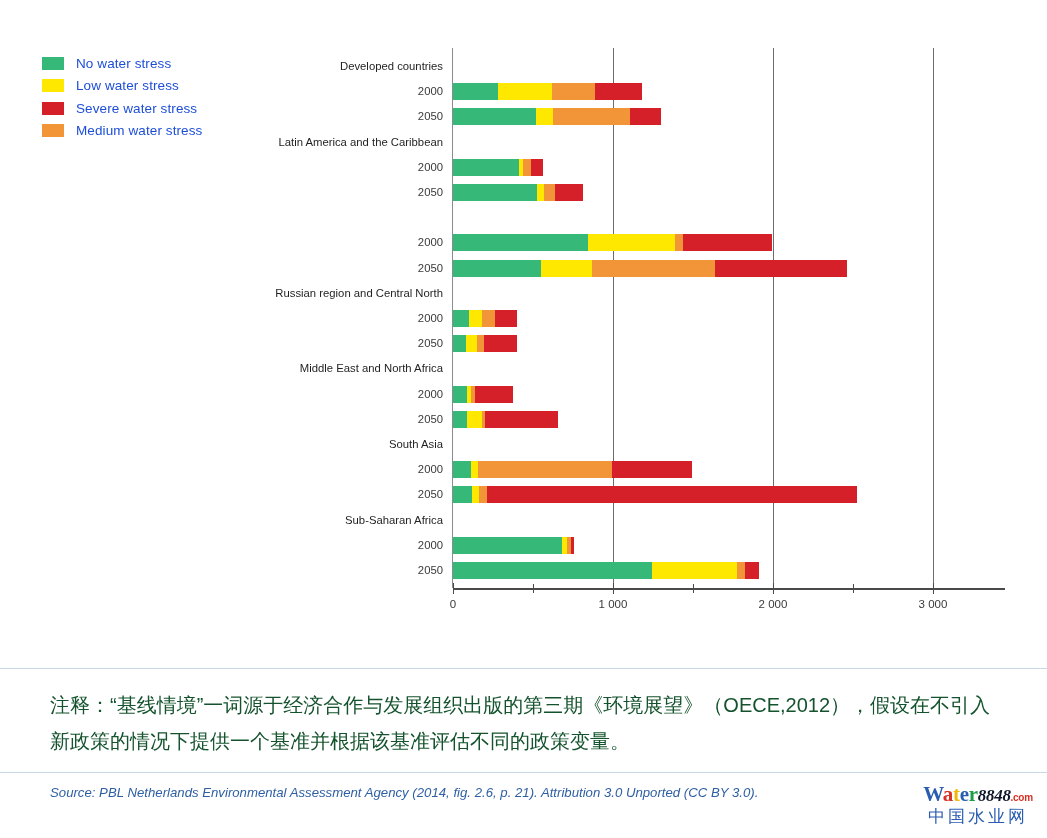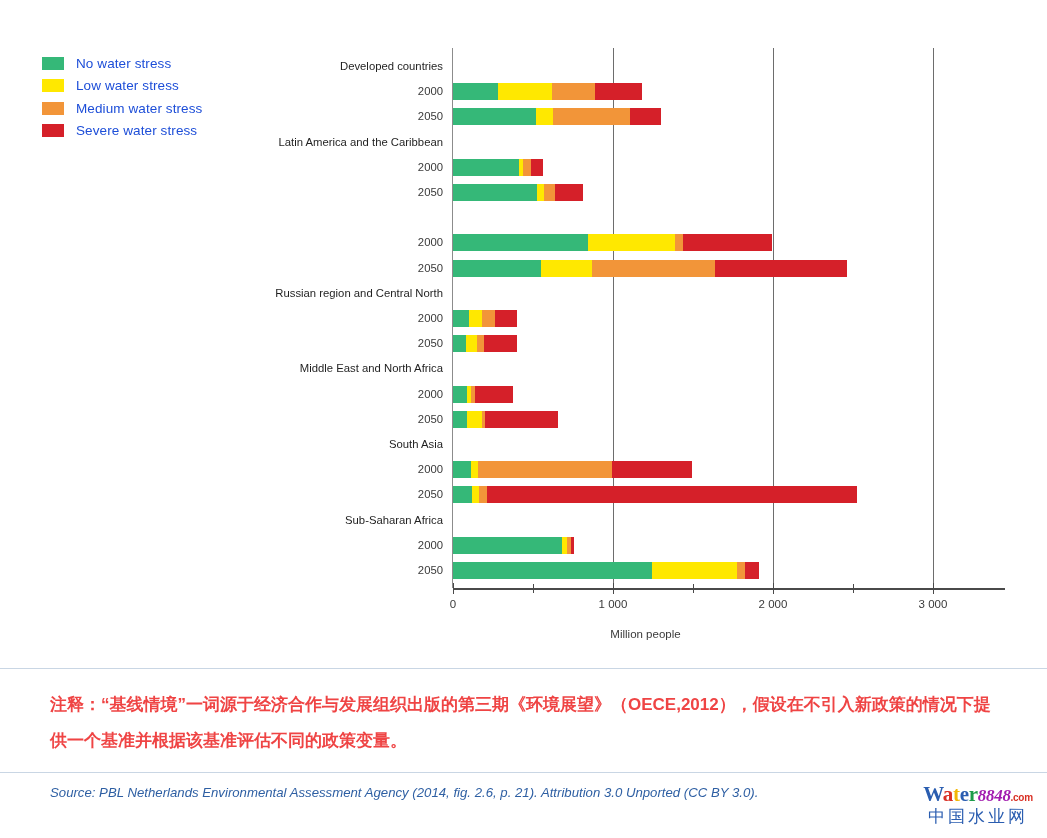--- a/index.html
+++ b/index.html
@@ -37,71 +37,68 @@
   .row{position:absolute;left:0;width:1047px;height:25px;}
   .row-label{position:absolute;right:604px;top:0;font-size:11.3px;color:#3a3a3a;white-space:nowrap;line-height:25px;}
   .row-label.group{color:#1f1f1f;font-weight:normal;}
   .bar{position:absolute;left:453px;top:4px;height:17px;display:flex;}
   .seg{height:17px;}
   .baseline{position:absolute;left:452px;top:48px;width:1.4px;height:540px;background:#8c8c8c;}
 
   
   #note-block{position:absolute;left:0;top:668px;width:1047px;height:104px;box-sizing:border-box;
               border-top:1px solid #c9d6e4;}
-  #note-text{position:absolute;left:50px;top:18px;width:955px;font-size:17px;line-height:36px;color:#ef4444;font-weight:bold;}
+  #note-text{position:absolute;left:50px;top:18px;width:955px;font-size:20px;line-height:36px;color:#14532d;}
 
   
   #source-block{position:absolute;left:0;top:772px;width:1047px;height:66px;box-sizing:border-box;
                 border-top:1px solid #c9d6e4;background:#fff;}
   #source-text{position:absolute;left:50px;top:12px;font-size:13.2px;font-style:italic;color:#2e5fa3;white-space:nowrap;}
 
   
   #watermark{position:absolute;right:6px;bottom:4px;width:126px;height:50px;text-align:center;line-height:1;}
   #wm-line1{font-size:21px;font-weight:bold;font-family:"Liberation Serif", serif;letter-spacing:-.3px;white-space:nowrap;}
   #wm-line1 .w{color:#2a5db0;}
   #wm-line1 .a{color:#d93025;}
   #wm-line1 .t{color:#f2b705;}
   #wm-line1 .e{color:#2a5db0;}
   #wm-line1 .r{color:#1d9c4a;}
-  #wm-line1 .num{color:#a21caf;font-style:italic;font-size:17px;}
+  #wm-line1 .num{color:#0f172a;font-style:italic;font-size:17px;}
   #wm-line1 .dom{color:#d93025;font-size:10px;font-style:normal;font-family:"Liberation Sans",sans-serif;}
   #wm-line2{margin-top:3px;font-size:17px;color:#2a5db0;letter-spacing:3px;white-space:nowrap;}
 </style>
 </head>
 <body>
 
 <div id="page">
 
   <div id="chart-panel">
 
     <div id="legend">
         <div class="legend-row">
           <span class="legend-swatch" style="background: rgb(53, 184, 120);"></span>
           <span class="legend-label">No water stress</span>
         </div>
         <div class="legend-row">
           <span class="legend-swatch" style="background: rgb(255, 232, 0);"></span>
           <span class="legend-label">Low water stress</span>
         </div>
         <div class="legend-row">
+          <span class="legend-swatch" style="background: rgb(213, 32, 41);"></span>
+          <span class="legend-label">Severe water stress</span>
+        </div>
+        <div class="legend-row">
           <span class="legend-swatch" style="background: rgb(242, 149, 57);"></span>
           <span class="legend-label">Medium water stress</span>
-        </div>
-        <div class="legend-row">
-          <span class="legend-swatch" style="background: rgb(213, 32, 41);"></span>
-          <span class="legend-label">Severe water stress</span>
         </div>
       </div>
 
     <div id="plot">
       <div class="baseline"></div>
       <div class="axis-line"></div>
-      <div id="x-axis-title">
-        <span>Million people</span>
-      </div>
     <div class="grid-line" style="left: 613px;"></div>
         <div class="grid-line" style="left: 773px;"></div>
         <div class="grid-line" style="left: 933px;"></div>
         <div class="axis-tick" style="left: 533px;"></div>
         <div class="axis-tick" style="left: 693px;"></div>
         <div class="axis-tick" style="left: 853px;"></div>
         <div class="axis-tick major" style="left: 453px;"></div>
         <div class="tick-label" style="left: 453px;">0</div>
         <div class="axis-tick major" style="left: 613px;"></div>
         <div class="tick-label" style="left: 613px;">1 000</div>

